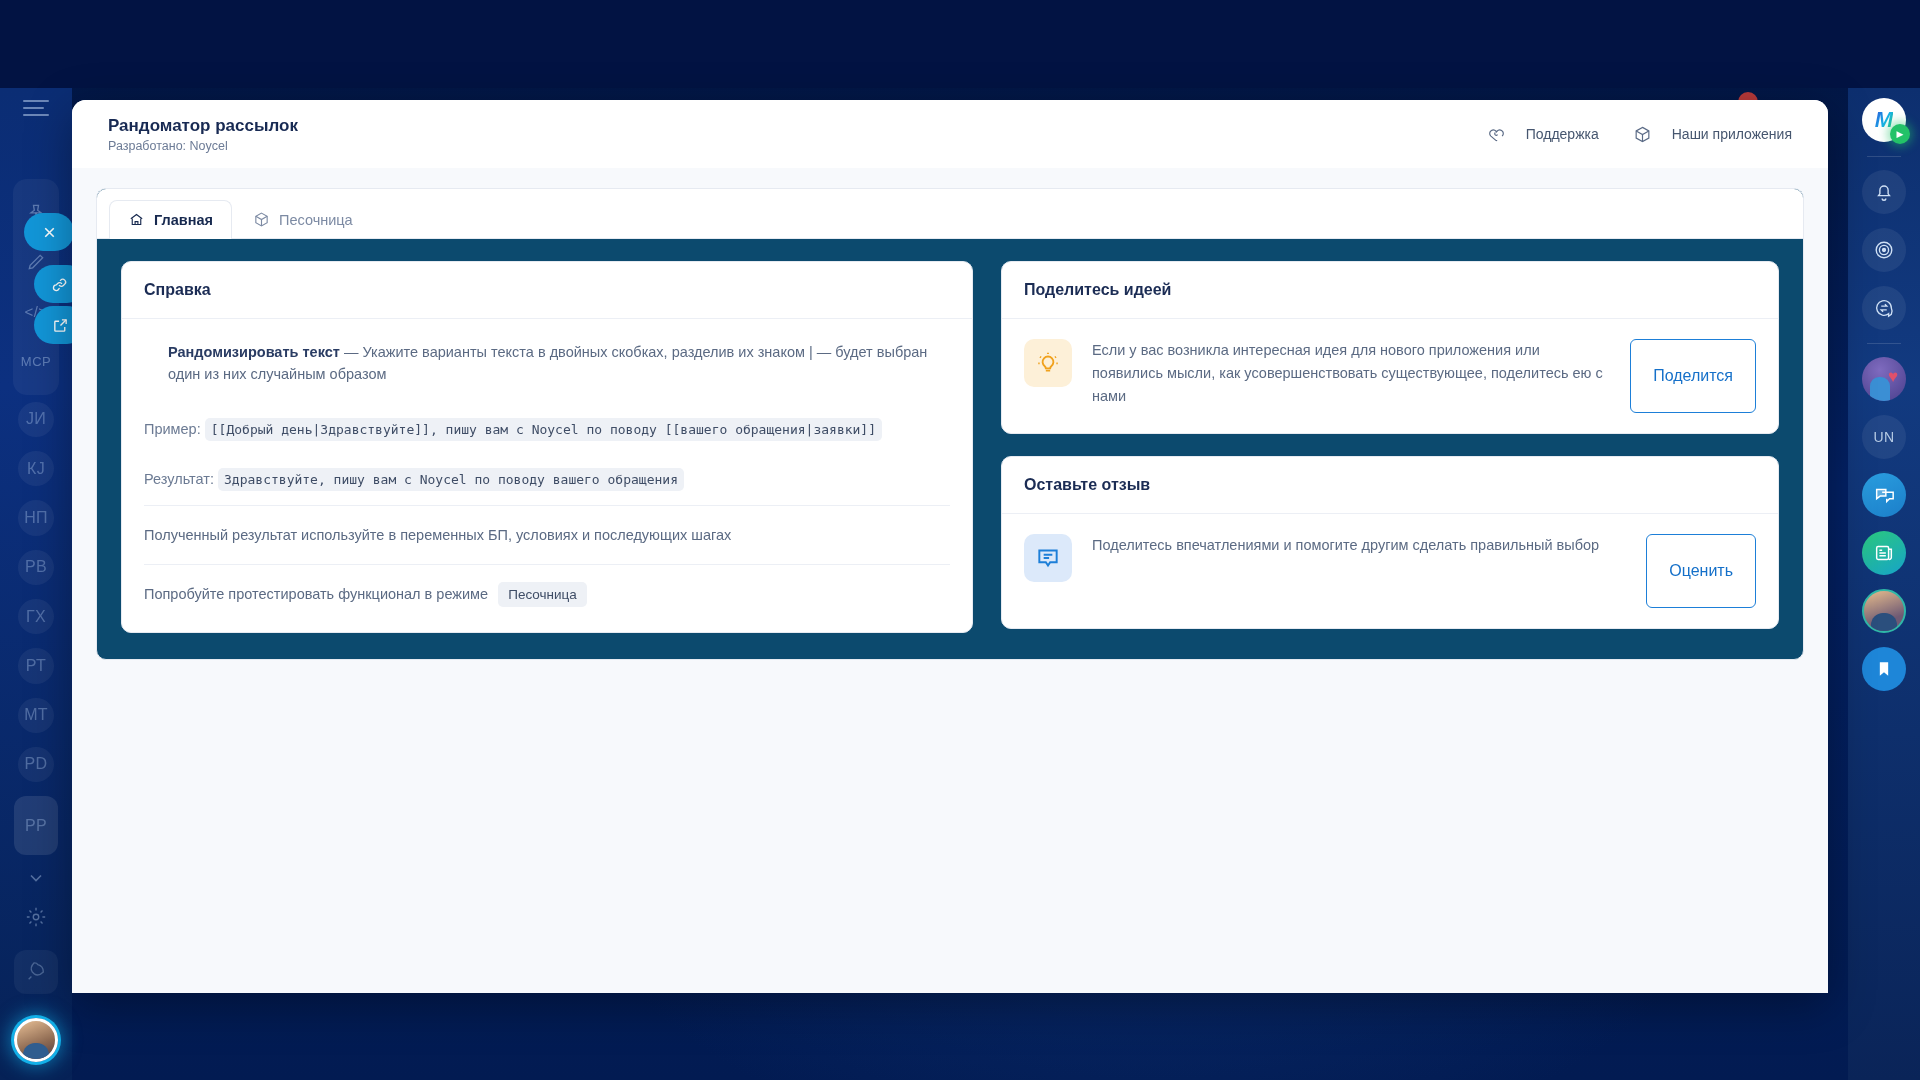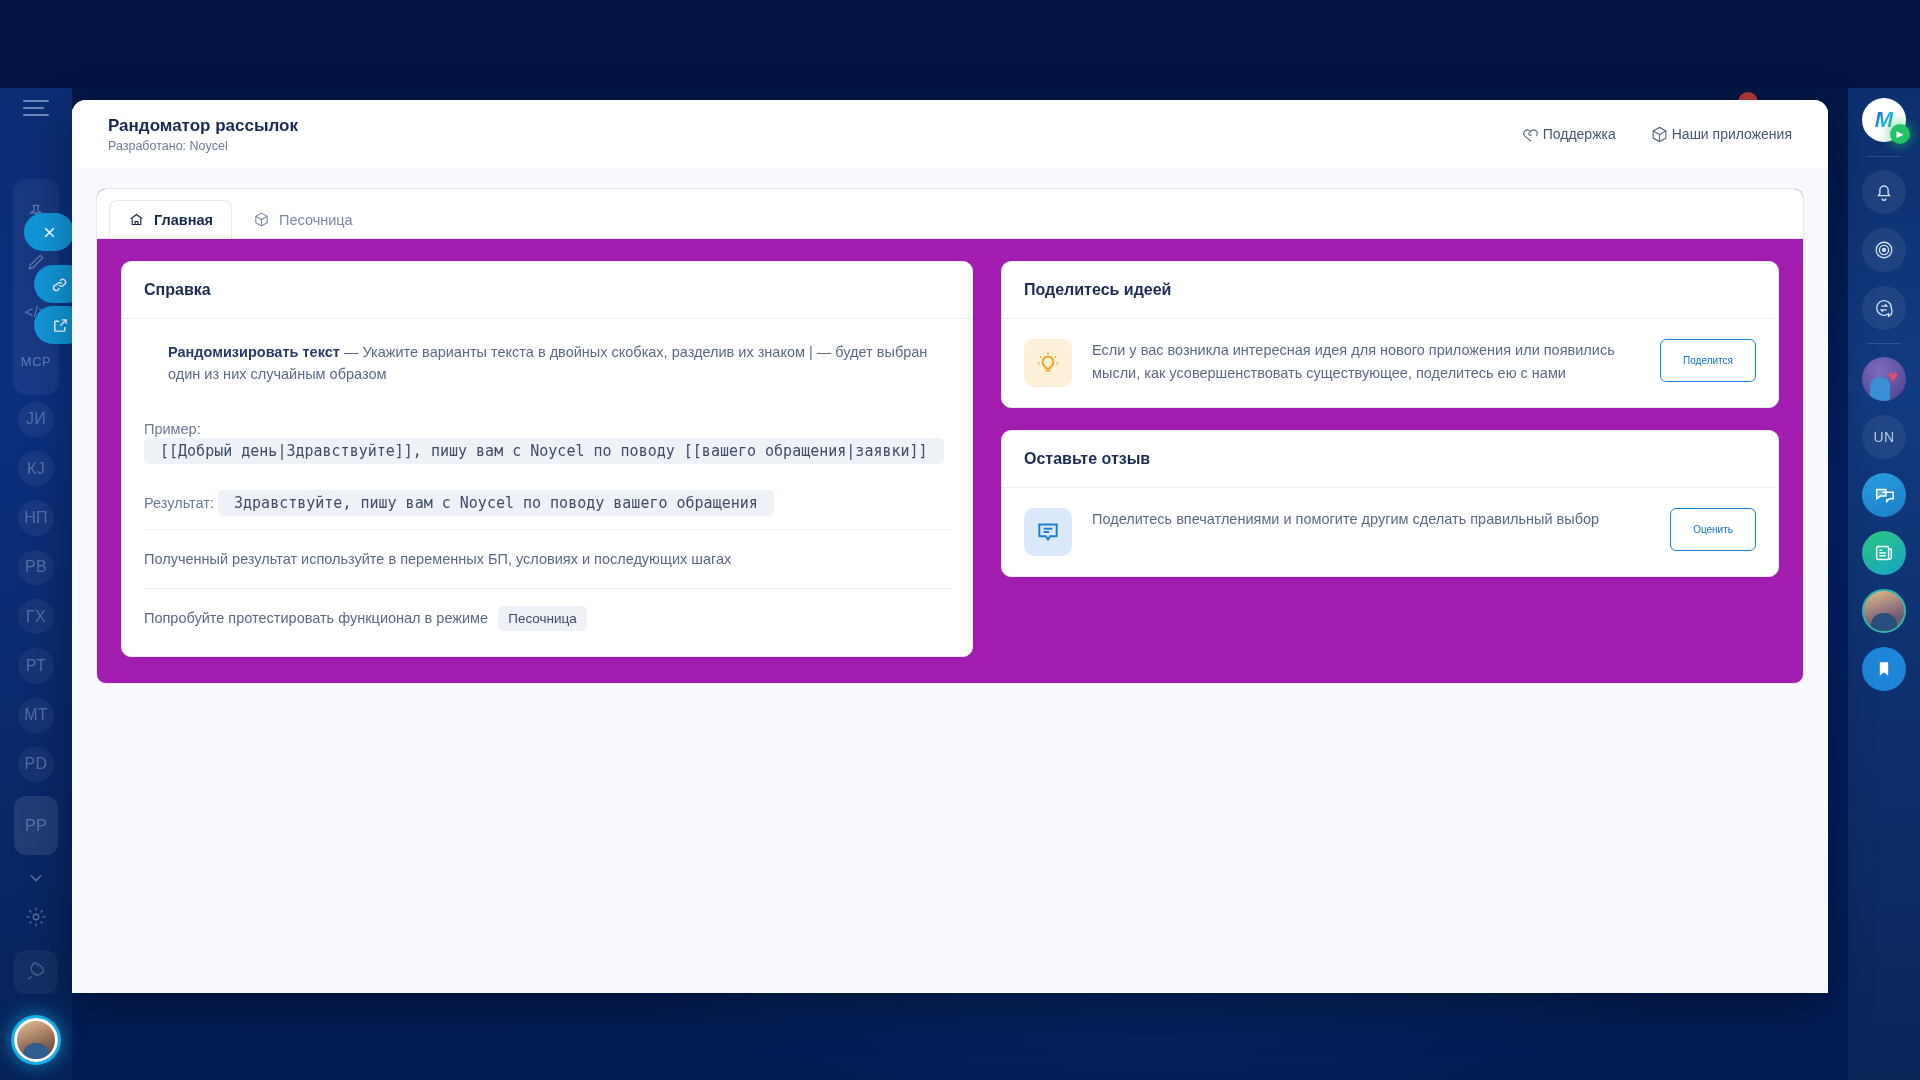--- a/index.html
+++ b/index.html
@@ -168,29 +168,29 @@
   }
   .modal-header {
     height: 68px; background: #ffffff; padding: 8px 36px;
     display: flex; align-items: center; justify-content: space-between;
   }
   .mh-left { display: flex; flex-direction: column; justify-content: center; }
   .mh-title { font-size: 17px; font-weight: bold; color: #182a53; line-height: 1.25; }
   .mh-sub { font-size: 12.5px; color: #6c7b96; margin-top: 3px; }
   .mh-right { display: flex; align-items: center; gap: 34px; }
   .mh-link {
-    display: flex; align-items: center; gap: 3px;
+    display: flex; align-items: center; gap: 20px;
     font-size: 14px; color: #46566f; cursor: pointer;
   }
   .mh-link svg { display: block; color: #5b6b86; }
 
   .modal-body { padding: 20px 24px 0; }
 
   .panel {
-    background: #a21caf; border: 1px solid #e6eaf1; border-radius: 10px;
+    background: #0c4a6e; border: 1px solid #e6eaf1; border-radius: 10px;
     overflow: hidden;
   }
 
   
   .tabs-wrap { padding: 10px 12px 0; border-bottom: 1px solid #e6eaf1; background:#fff; }
   .tabs { display: flex; gap: 2px; }
   .tab {
     display: flex; align-items: center; gap: 9px;
     padding: 10px 18px 11px; font-size: 14.5px; color: #7c8aa3;
     border-radius: 8px 8px 0 0; cursor: pointer;
@@ -217,38 +217,38 @@
   }
   .card-body { padding: 4px 22px 8px; }
 
   .help-row { padding: 18px 0; font-size: 14.5px; color: #5b6a83; line-height: 1.55; }
   .help-row + .help-row { border-top: 1px solid #eceff5; }
   .help-row.tight { padding: 14px 0; }
   .help-row.no-border { border-top: none; margin-left: 24px; }
   .help-strong { color: #2a3c63; font-weight: bold; }
   .code {
     font-family: "DejaVu Sans Mono", "Liberation Mono", monospace;
-    font-size: 15px; background: #eef1f6; color: #3f4d66;
-    padding: 4px 16px; border-radius: 5px; white-space: nowrap;
+    font-size: 13px; background: #eef1f6; color: #3f4d66;
+    padding: 4px 6px; border-radius: 5px; white-space: nowrap;
   }
   .label-inline { color: #6b7a93; }
 
   .promo {
     display: flex; align-items: flex-start; gap: 20px; padding: 20px 22px;
   }
   .promo-icon {
     width: 48px; height: 48px; border-radius: 10px; flex: 0 0 48px;
     display: flex; align-items: center; justify-content: center;
   }
   .promo-icon.idea { background: #fdf0d8; color: #f0a11d; }
   .promo-icon.feedback { background: #dce9fa; color: #1d7fd8; }
   .promo-text { flex: 1; font-size: 14.5px; color: #5b6a83; line-height: 1.6; }
   .btn-outline {
-    flex: 0 0 auto; padding: 15px 22px; border: 1px solid #1d7fd8; border-radius: 6px;
-    color: #1570c9; background: #fff; font-size: 10px; cursor: pointer;
+    flex: 0 0 auto; padding: 27px 22px; border: 1px solid #1d7fd8; border-radius: 6px;
+    color: #1570c9; background: #fff; font-size: 16px; cursor: pointer;
     white-space: nowrap;
   }
 </style>
 </head>
 <body>
 
 <div class="desktop-bg"></div>
 <div class="desktop-topbar"></div>
 <div class="desktop-topbar-chip"></div>
 <div class="desktop-red-dot"></div>

